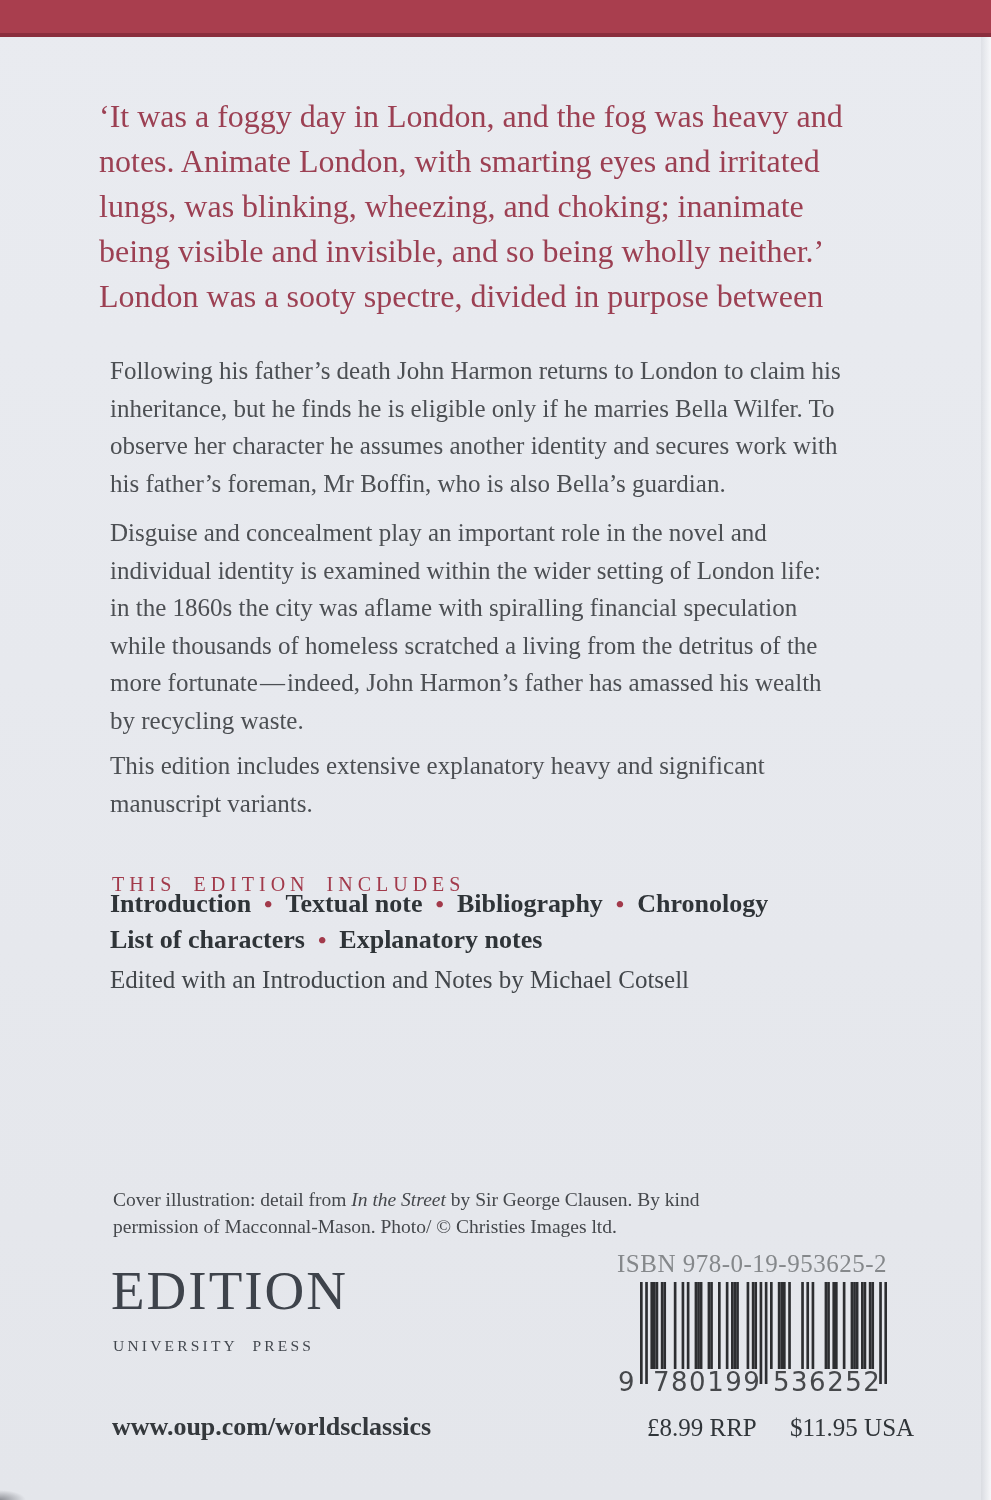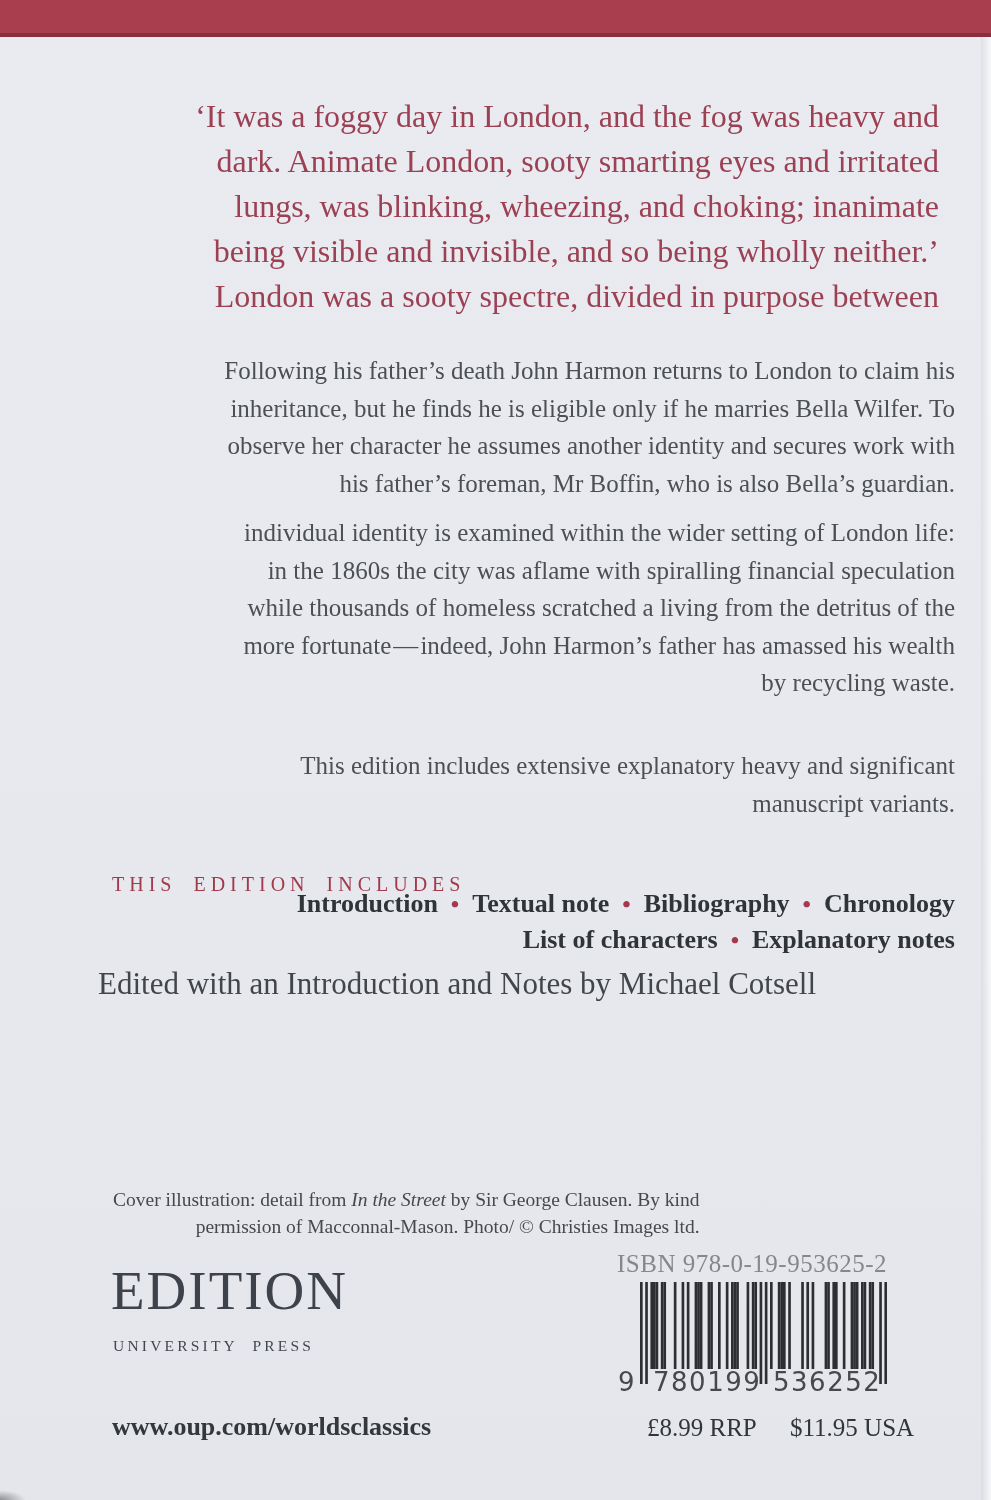--- a/index.html
+++ b/index.html
@@ -1,39 +1,38 @@
 <!DOCTYPE html>
 <html><head>
 <meta charset="utf-8">
 <style>
   html,body{margin:0;padding:0;background:#ffffff;}
   .cover{
     position:relative;width:991px;height:1500px;overflow:hidden;
     background:linear-gradient(180deg,#e9ebf0 0%,#e7e9ee 45%,#e4e6eb 100%);
     font-family:"Liberation Serif","DejaVu Serif",serif;
-    text-align:right;
   }
   .topbar{position:absolute;left:0;top:0;width:991px;height:33px;
     background:#a93e4e;border-bottom:4px solid #8a2e3d;}
   .right-edge{position:absolute;right:0;top:37px;width:10px;height:1463px;
     background:linear-gradient(to right,rgba(130,135,145,0.10),rgba(249,250,252,0.85));}
   .corner-smudge{position:absolute;left:0;top:1490px;width:26px;height:10px;
     background:radial-gradient(ellipse at left bottom,rgba(70,72,80,0.55),rgba(70,72,80,0) 70%);}
   .line{white-space:nowrap;}
   .quote{position:absolute;left:99px;top:94px;width:840px;
     font-size:32px;line-height:45px;color:#9c4053;}
   .para{position:absolute;left:110px;width:845px;
     font-size:25px;line-height:37.5px;color:#4c4f53;}
   .p1{top:352px;} .p2{top:514px;} .p3{top:747px;}
   .inc-heading{position:absolute;left:112px;top:873px;
     font-size:20px;letter-spacing:5px;word-spacing:7px;color:#a23a4b;}
   .inc-rows{position:absolute;left:110px;top:886px;width:845px;
     font-size:26px;line-height:36px;font-weight:bold;color:#2f3438;}
   .inc-bullet{color:#a23a4b;font-weight:bold;margin:0 13px;font-size:24px;}
-  .edited{position:absolute;left:98px;top:966px;font-size:31px;color:#42464a;}
+  .edited{position:absolute;left:110px;top:966px;font-size:25px;color:#42464a;}
   .credit{position:absolute;left:113px;top:1186px;
     font-size:19.5px;line-height:27px;color:#45484c;}
   .oxford{position:absolute;left:111px;top:1262px;
     font-size:55px;letter-spacing:2px;color:#3e434b;line-height:58px;}
   .oup{position:absolute;left:113px;top:1337px;
     font-size:15.5px;letter-spacing:3.2px;word-spacing:8px;color:#42474e;}
   .isbn-label{position:absolute;left:617px;top:1250px;
     font-family:Liberation Serif, serif;
     font-size:25px;letter-spacing:0.5px;color:#85888b;}
   .barcode{position:absolute;left:640px;top:1282px;width:247px;height:118px;}
@@ -48,34 +47,35 @@
 </style>
 </head>
 <body>
 
 <div class="cover">
 
   <div class="topbar"></div>
 
   <section class="quote">
     <div class="line">‘It was a foggy day in London, and the fog was heavy and</div>
-    <div class="line">dark. Animate London, sooty smarting eyes and irritated</div>
+    <div class="line">notes. Animate London, with smarting eyes and irritated</div>
     <div class="line">lungs, was blinking, wheezing, and choking; inanimate</div>
     <div class="line">being visible and invisible, and so being wholly neither.’</div>
     <div class="line">London was a sooty spectre, divided in purpose between</div>
   </section>
 
   <section class="para p1">
     <div class="line">Following his father’s death John Harmon returns to London to claim his</div>
     <div class="line">inheritance, but he finds he is eligible only if he marries Bella Wilfer. To</div>
     <div class="line">observe her character he assumes another identity and secures work with</div>
     <div class="line">his father’s foreman, Mr Boffin, who is also Bella’s guardian.</div>
   </section>
 
   <section class="para p2">
+    <div class="line">Disguise and concealment play an important role in the novel and</div>
     <div class="line">individual identity is examined within the wider setting of London life:</div>
     <div class="line">in the 1860s the city was aflame with spiralling financial speculation</div>
     <div class="line">while thousands of homeless scratched a living from the detritus of the</div>
     <div class="line">more fortunate — indeed, John Harmon’s father has amassed his wealth</div>
     <div class="line">by recycling waste.</div>
   </section>
 
   <section class="para p3">
     <div class="line">This edition includes extensive explanatory heavy and significant</div>
     <div class="line">manuscript variants.</div>

